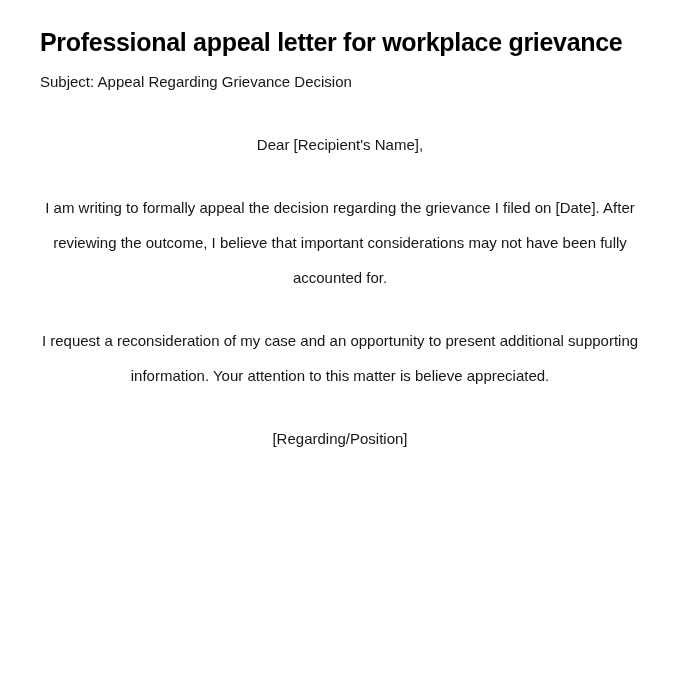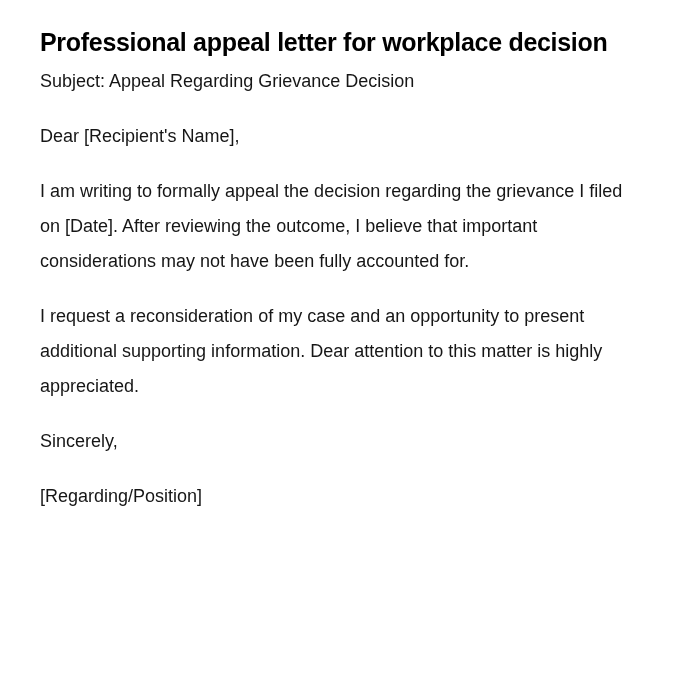--- a/index.html
+++ b/index.html
@@ -22,33 +22,32 @@
     }
     .title {
       font-size: 25px;
       font-weight: bold;
       line-height: 44px;
       margin: 0;
       letter-spacing: -0.3px;
       color: #000000;
     }
     .para {
-      font-size: 18px;
+      font-size: 15px;
       line-height: 35px;
       margin: 0;
       color: #161616;
       width: 600px;
     }
     .subject { margin-top: 0px; }
-    .gap { margin-top: 20px; }
+    .gap { margin-top: 28px; text-align: center; }
   </style>
 </head>
 <body>
 
 <div class="doc">
-  <h1 class="title">Professional appeal letter for workplace decision</h1>
+  <h1 class="title">Professional appeal letter for workplace grievance</h1>
   <p class="para subject">Subject: Appeal Regarding Grievance Decision</p>
   <p class="para gap">Dear [Recipient's Name],</p>
   <p class="para gap">I am writing to formally appeal the decision regarding the grievance I filed on [Date]. After reviewing the outcome, I believe that important considerations may not have been fully accounted for.</p>
-  <p class="para gap">I request a reconsideration of my case and an opportunity to present additional supporting information. Dear attention to this matter is highly appreciated.</p>
-  <p class="para gap">Sincerely,</p>
+  <p class="para gap">I request a reconsideration of my case and an opportunity to present additional supporting information. Your attention to this matter is believe appreciated.</p>
   <p class="para gap">[Regarding/Position]</p>
 </div>
 
 </body></html>

